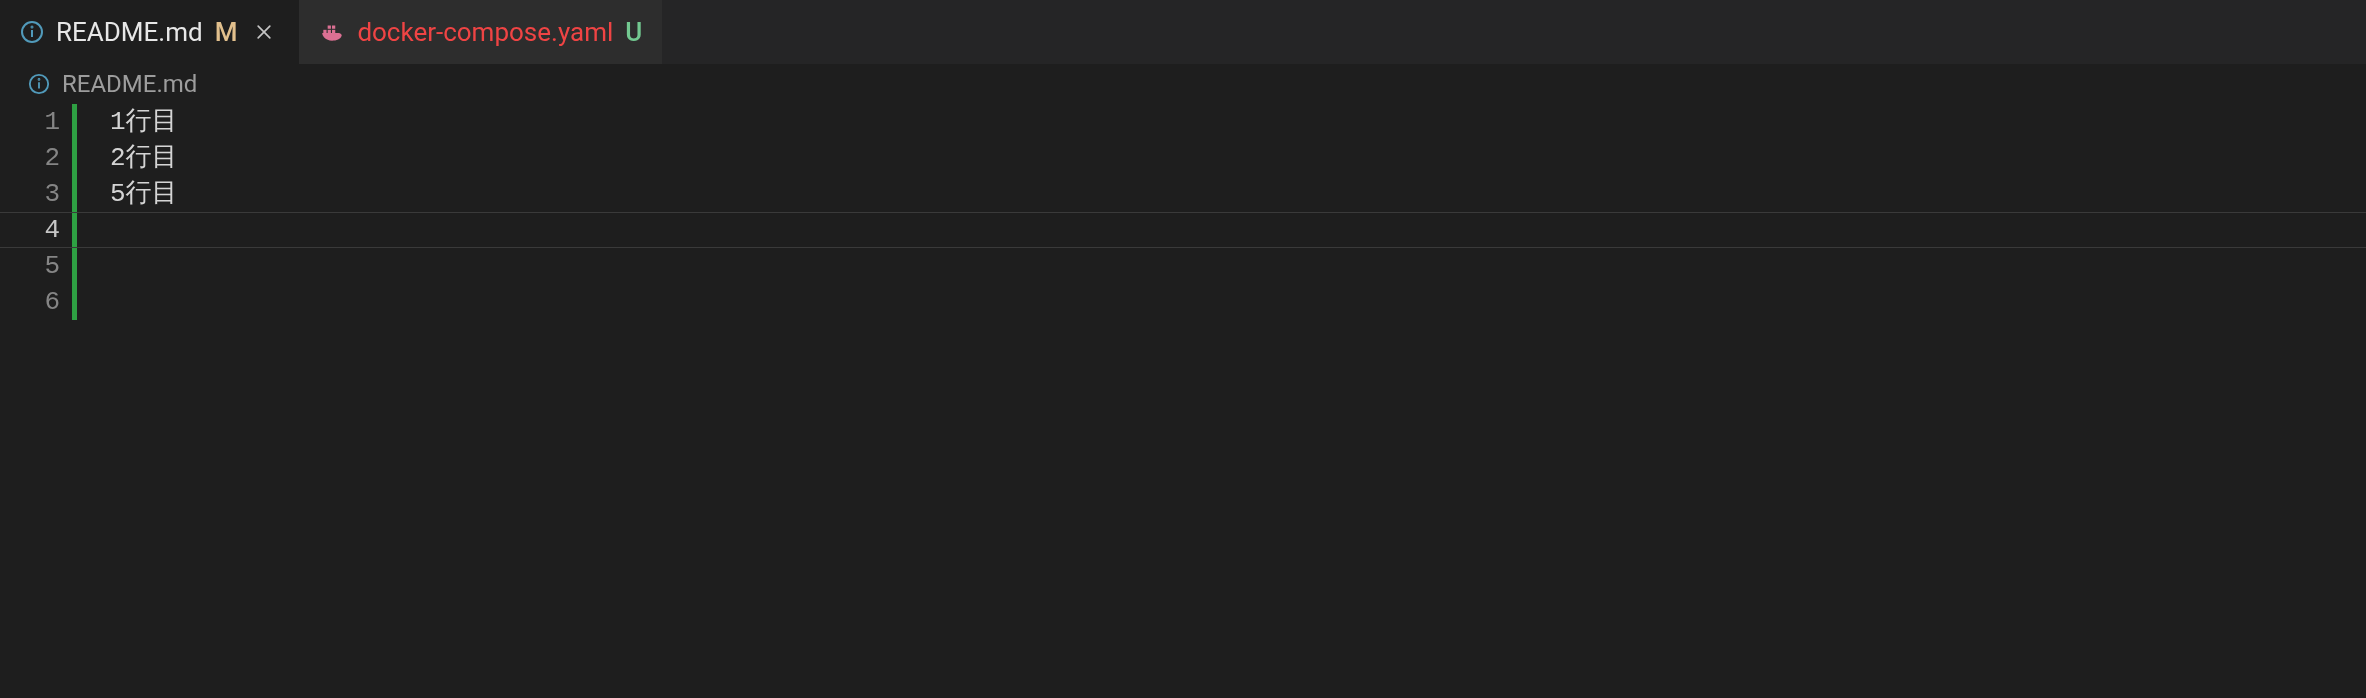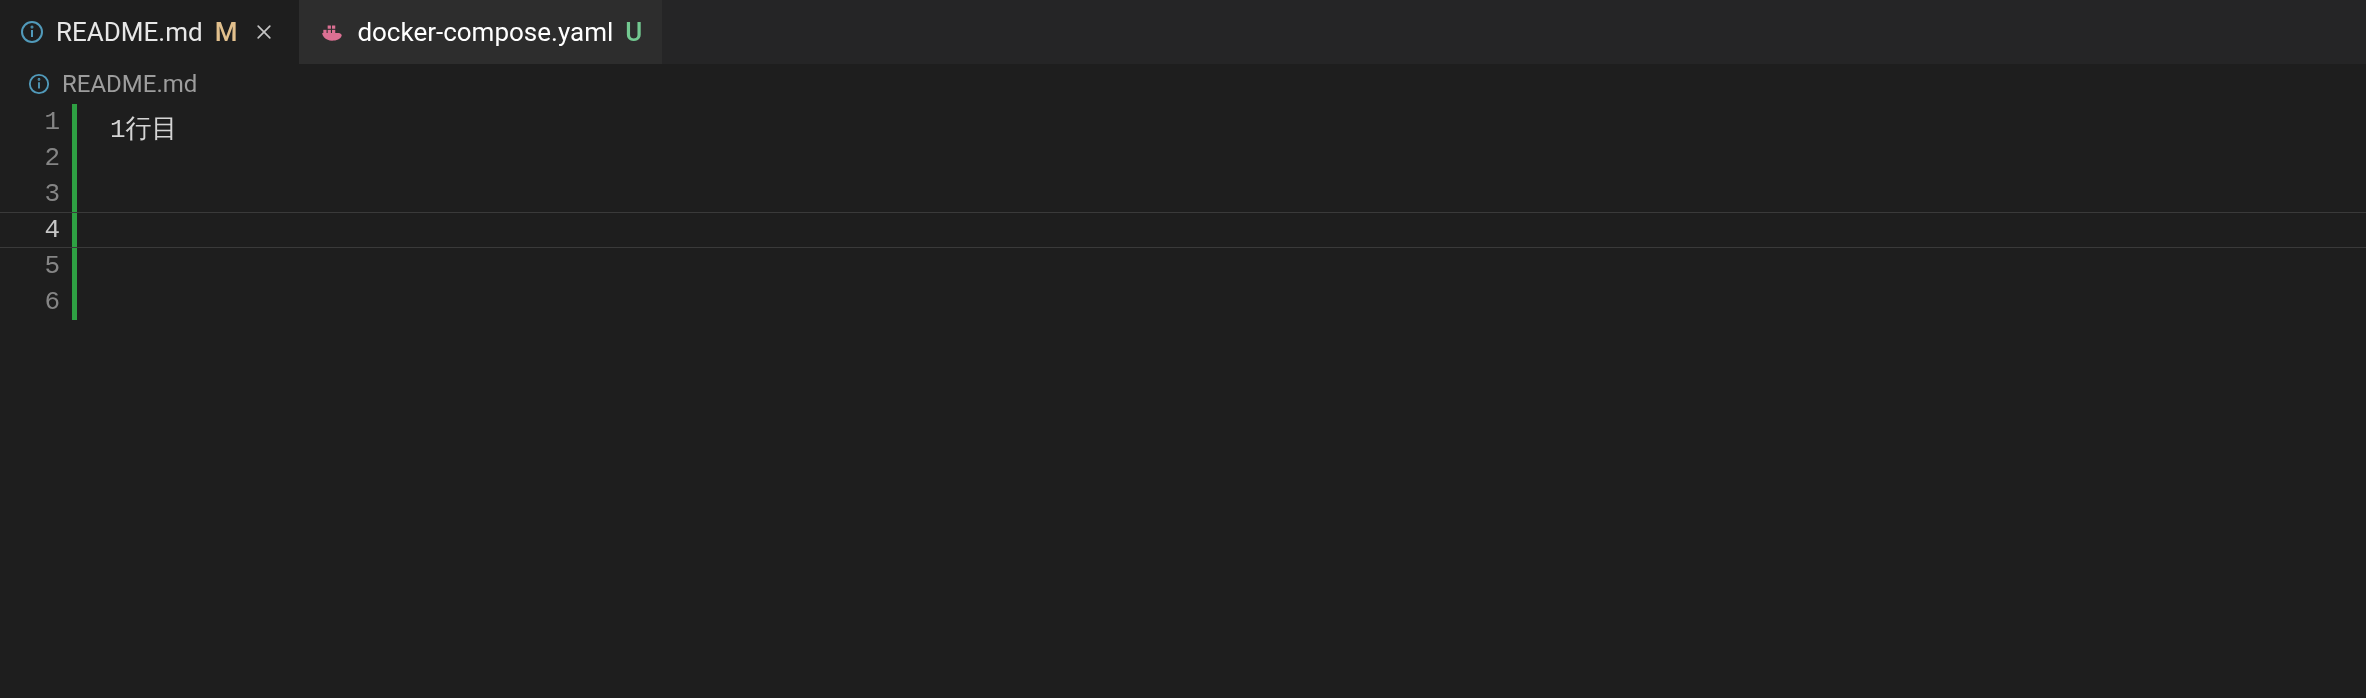--- a/index.html
+++ b/index.html
@@ -83,21 +83,21 @@
 
   .diff-marker {
     position: absolute;
     left: 72px; top: 0;
     width: 5px;
     background: #2ea043;
   }
 
   .code-lines {
     position: absolute;
-    left: 110px; top: 8px; right: 0;
+    left: 110px; top: 0; right: 0;
     display: flex; flex-direction: column;
   }
   .code-line {
     height: 36px;
     line-height: 36px;
     color: #d4d4d4;
     white-space: pre;
     position: relative;
   }
   .current-line-highlight {
@@ -144,21 +144,21 @@
     <span class="icon">
       <svg width="26" height="26" viewBox="0 0 24 24" fill="#db7093">
         <rect x="4" y="10" width="3" height="3"></rect>
         <rect x="8" y="10" width="3" height="3"></rect>
         <rect x="12" y="10" width="3" height="3"></rect>
         <rect x="8" y="6" width="3" height="3"></rect>
         <rect x="12" y="6" width="3" height="3"></rect>
         <path d="M3 13 h15 c2 0 3 2 3 2 c-1 4-5 5-9 5 C6 20 3 16 3 13 Z"></path>
       </svg>
     </span>
-    <span class="label" style="color:#ffffff">docker-compose.yaml</span>
+    <span class="label" style="color:#ef4444">docker-compose.yaml</span>
     <span class="status-letter status-U">U</span>
   </div>
 
 </div>
 
 <div class="breadcrumb">
   <span class="icon">
     <svg width="22" height="22" viewBox="0 0 24 24" fill="none" stroke="#519aba" stroke-width="2">
       <circle cx="12" cy="12" r="10"></circle>
       <line x1="12" y1="10" x2="12" y2="17"></line>
@@ -174,14 +174,16 @@
       <div class="line-number">2</div>
       <div class="line-number">3</div>
       <div class="line-number current">4</div>
       <div class="line-number">5</div>
       <div class="line-number">6</div>
     </div>
     <div class="diff-marker" style="top: 0px; height: 216px;"></div>
     <div class="current-line-highlight" style="top: 108px;"></div>
     <div class="code-lines">
       <div class="code-line">1行目</div>
+      <div class="code-line">2行目</div>
+      <div class="code-line">5行目</div>
     </div>
   </div>
 
 </body></html>

